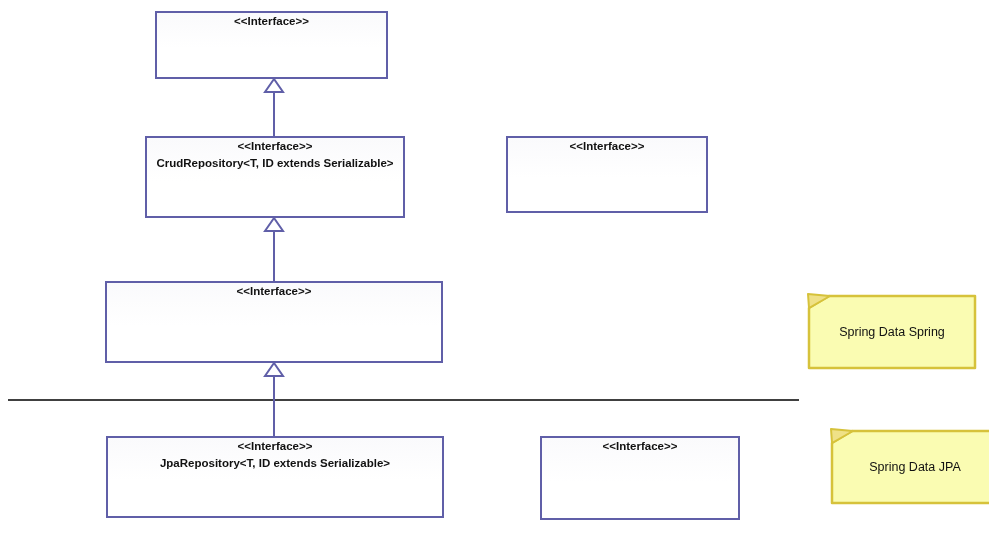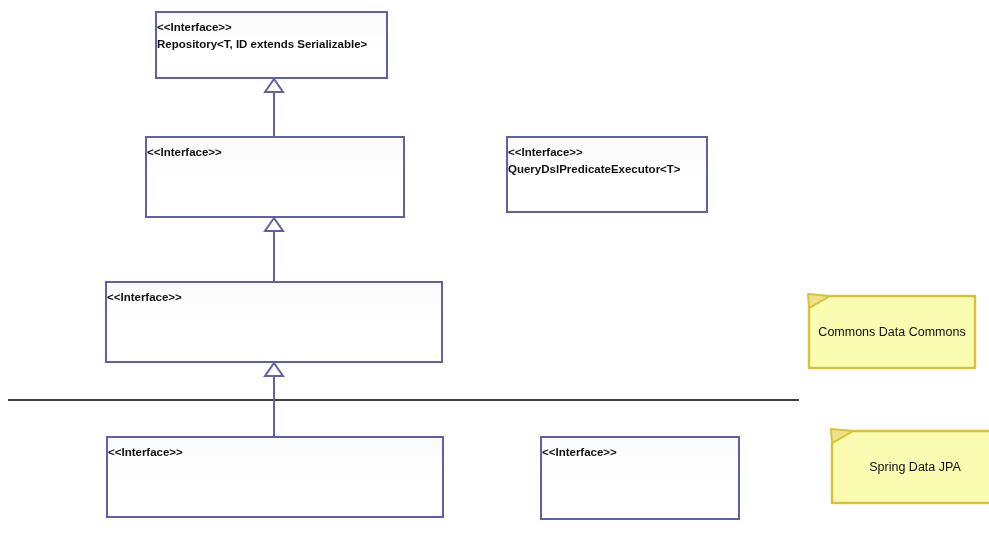--- a/index.html
+++ b/index.html
@@ -20,21 +20,21 @@
     left: 0;
     top: 0;
     z-index: 1;
   }
   .uml-box {
     position: absolute;
     box-sizing: border-box;
     border: 2px solid #605fa8;
     background: linear-gradient(to bottom, #fafafc 0%, #ffffff 55%);
     z-index: 2;
-    padding-top: 6px;
+    text-align: center;
   }
   .uml-box .stereotype,
   .uml-box .iface-name {
     font-weight: bold;
     font-size: 11.5px;
     line-height: 17px;
     color: #111111;
     white-space: nowrap;
   }
   
@@ -84,50 +84,50 @@
 
     <line x1="274" y1="231" x2="274" y2="282" stroke="#605fa8" stroke-width="2"></line>
     <polygon points="274,218 265,231 283,231" fill="#ffffff" stroke="#605fa8" stroke-width="2"></polygon>
 
     <line x1="274" y1="376" x2="274" y2="437" stroke="#605fa8" stroke-width="2"></line>
     <polygon points="274,363 265,376 283,376" fill="#ffffff" stroke="#605fa8" stroke-width="2"></polygon>
   </svg>
 
   <div class="uml-box" id="box-repository">
     <div class="stereotype">&lt;&lt;Interface&gt;&gt;</div>
-    <div class="iface-name">Repository&lt;T, ID extends Serializable&gt;</div>
   </div>
 
   <div class="uml-box" id="box-crud">
     <div class="stereotype">&lt;&lt;Interface&gt;&gt;</div>
+    <div class="iface-name">CrudRepository&lt;T, ID extends Serializable&gt;</div>
   </div>
 
   <div class="uml-box" id="box-querydsl">
     <div class="stereotype">&lt;&lt;Interface&gt;&gt;</div>
-    <div class="iface-name">QueryDslPredicateExecutor&lt;T&gt;</div>
   </div>
 
   <div class="uml-box" id="box-paging">
     <div class="stereotype">&lt;&lt;Interface&gt;&gt;</div>
   </div>
 
   <div class="uml-box" id="box-jpa">
     <div class="stereotype">&lt;&lt;Interface&gt;&gt;</div>
+    <div class="iface-name">JpaRepository&lt;T, ID extends Serializable&gt;</div>
   </div>
 
   <div class="uml-box" id="box-jpaspec">
     <div class="stereotype">&lt;&lt;Interface&gt;&gt;</div>
   </div>
 
   <div class="note" id="note-commons">
     <svg width="174" height="80" viewBox="0 0 174 80">
       <path d="M 24 4 L 170 4 L 170 76 L 4 76 L 4 16 Z" fill="#fafcb2" stroke="#d6c23b" stroke-width="2.5" stroke-linejoin="round"></path>
       <path d="M 4 16 L 3 2 L 25 4 Z" fill="#efe187" stroke="#d6c23b" stroke-width="2" stroke-linejoin="round"></path>
     </svg>
-    <div class="note-label">Commons Data Commons</div>
+    <div class="note-label">Spring Data Spring</div>
   </div>
 
   <div class="note" id="note-jpa">
     <svg width="174" height="80" viewBox="0 0 174 80">
       <path d="M 24 4 L 170 4 L 170 76 L 4 76 L 4 16 Z" fill="#fafcb2" stroke="#d6c23b" stroke-width="2.5" stroke-linejoin="round"></path>
       <path d="M 4 16 L 3 2 L 25 4 Z" fill="#efe187" stroke="#d6c23b" stroke-width="2" stroke-linejoin="round"></path>
     </svg>
     <div class="note-label">Spring Data JPA</div>
   </div>
 

